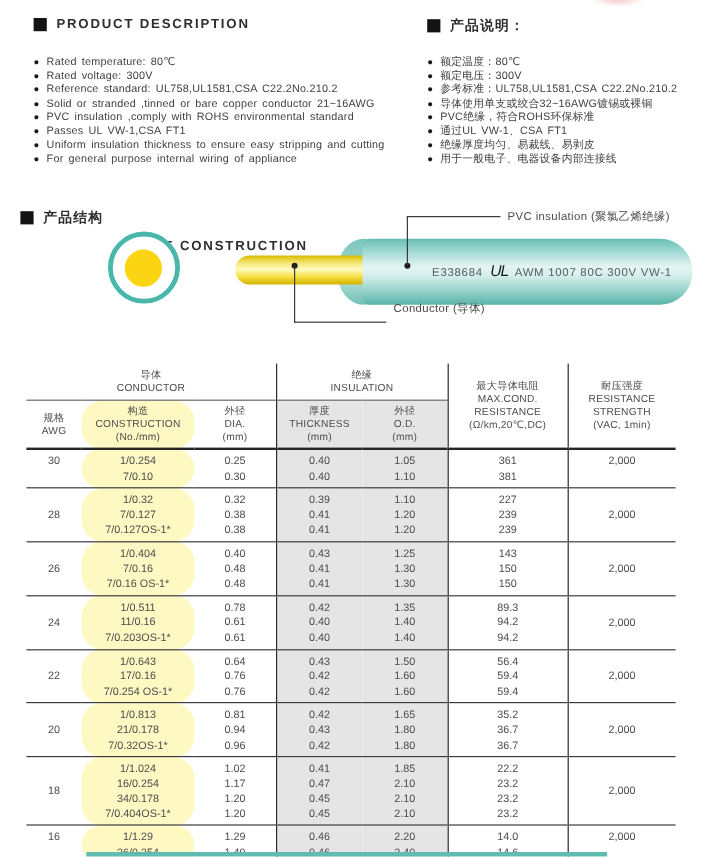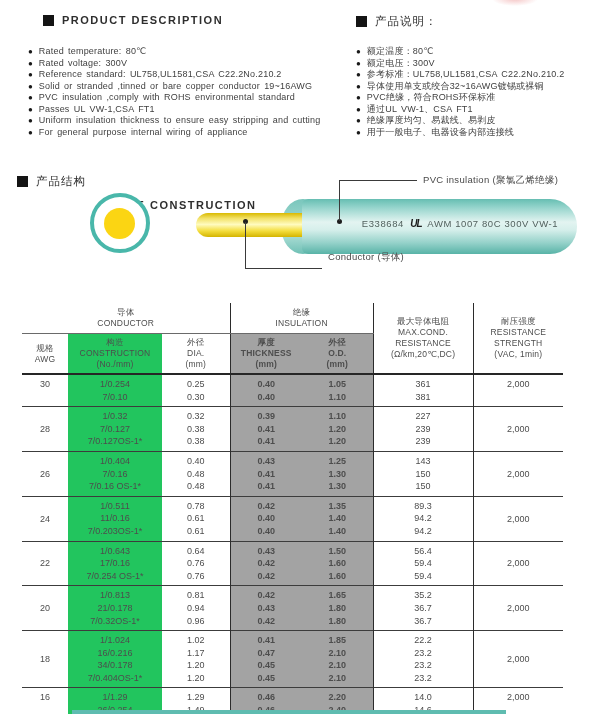--- a/index.html
+++ b/index.html
@@ -3,91 +3,91 @@
 <meta charset="utf-8">
 <style>
   html,body{margin:0;padding:0;background:#fff;}
   .page{position:relative;width:603px;height:714px;background:#fff;overflow:hidden;
         font-family:"Liberation Sans","DejaVu Sans",sans-serif;color:#4d4d4d;}
 
   
   .sec-hdr{position:absolute;display:flex;align-items:center;gap:8px;}
   .sq{width:11px;height:11px;background:#141414;flex:0 0 auto;}
   .sec-hdr .t-en{font-size:11px;font-weight:bold;letter-spacing:1.5px;color:#2e2e2e;}
-  .sec-hdr .t-zh{font-size:11.5px;font-weight:normal;color:#2e2e2e;letter-spacing:1px;}
+  .sec-hdr .t-zh{font-size:11.5px;font-weight:bold;color:#2e2e2e;letter-spacing:1px;}
 
   
   .desc-list{position:absolute;}
   .li{display:flex;align-items:flex-start;height:11.5px;line-height:11.5px;white-space:nowrap;}
   .blt{font-size:8px;margin-right:6px;color:#191919;line-height:11.5px;}
   .li .t{font-size:9px;color:#3f3f3f;letter-spacing:.2px;word-spacing:1.5px;line-height:11.5px;}
 
   
   .abs{position:absolute;}
   .x-ring{left:90px;top:193px;width:52px;height:52px;border:4px solid #49b7aa;border-radius:50%;background:#fff;}
   .x-core{left:104px;top:208px;width:31px;height:31px;border-radius:50%;background:#fbd513;}
   .sleeve-face{left:281px;top:199px;width:44px;height:55px;border-radius:50%;
       background:linear-gradient(180deg,#79c6bc 0%,#9fd8d0 45%,#b5e2da 60%,#6fc0b5 100%);}
   .rod{left:196px;top:213px;width:112px;height:24px;border-radius:12px 0 0 12px;
       background:linear-gradient(180deg,#d9b900 0%,#f2e166 22%,#fffbbf 48%,#f3dd3c 75%,#d4b400 100%);}
   .sleeve-body{left:302px;top:199px;width:275px;height:55px;border-radius:6px 27px 27px 6px;
       background:linear-gradient(180deg,#66beb2 0%,#97d5cd 16%,#e3f4f1 42%,#d6efeb 56%,#94d1c9 80%,#58b3a7 100%);}
   .sleeve-print{left:340px;top:218px;width:240px;text-align:center;font-size:9.5px;
       letter-spacing:.6px;color:#52615e;white-space:nowrap;}
-  .ul-mark{font-weight:700;font-style:italic;font-size:10px;letter-spacing:-1px;color:#1b1b1b;margin:0 3px;}
+  .ul-mark{font-weight:400;font-style:italic;font-size:13px;letter-spacing:-1px;color:#1b1b1b;margin:0 3px;}
   .dot{width:5px;height:5px;border-radius:50%;background:#1e1e1e;}
   .cl-v{width:1.3px;background:#3a3a3a;}
   .cl-h{height:1.3px;background:#3a3a3a;}
   .cl-label{font-size:9.5px;color:#4a4a4a;letter-spacing:.3px;white-space:nowrap;}
 
   
   .spec-table{position:absolute;left:22px;top:303px;width:541px;border-collapse:collapse;
       table-layout:fixed;text-align:center;font-size:9px;color:#4d4d4d;}
   .spec-table td{padding:3px 0;vertical-align:middle;}
   .hln{line-height:11px;font-size:8.5px;letter-spacing:.2px;white-space:nowrap;}
   .ln{height:12.6px;line-height:12.6px;white-space:nowrap;}
   thead td.grp{height:24px;border-bottom:1px solid #6a6a6a;}
   thead td.span2{border-bottom:2.2px solid #262626;text-align:center;}
   thead tr.sub td{border-bottom:2.2px solid #262626;}
   .v-r{border-right:1.8px solid #2b2b2b;}
-  .bg-y{background:#22c55e;}
-  .bg-b{background:#a3a3a3;font-weight:bold;}
+  .bg-y{background:#fef9c3;border-radius:17px;}
+  .bg-b{background:#e5e5e5;}
   tbody tr{border-top:1.6px solid #3c3c3c;}
   tbody td.va-top{vertical-align:top;padding-top:4px;}
   .teal-bar{left:72px;top:710px;width:434px;height:4px;background:#5fbcb0;}
   .stamp{left:492px;top:-8px;width:46px;height:14px;border-radius:50%;
       background:radial-gradient(closest-side,#e0535355,#e0535300);}
 </style>
 </head>
 <body>
 
 <div class="page">
 
   <div class="abs stamp"></div>
 
-  <div class="sec-hdr" style="left:43px;top:14px;">
+  <div class="sec-hdr" style="left:28px;top:14px;">
     <span class="sq"></span>
     <span class="t-en">PRODUCT DESCRIPTION</span>
   </div>
   <div class="desc-list" style="left:28px;top:46px;">
       <div class="li">
         <span class="blt">●</span>
         <span class="t">Rated temperature: 80℃</span>
       </div>
       <div class="li">
         <span class="blt">●</span>
         <span class="t">Rated voltage: 300V</span>
       </div>
       <div class="li">
         <span class="blt">●</span>
         <span class="t">Reference standard: UL758,UL1581,CSA C22.2No.210.2</span>
       </div>
       <div class="li">
         <span class="blt">●</span>
-        <span class="t">Solid or stranded ,tinned or bare copper conductor 19~16AWG</span>
+        <span class="t">Solid or stranded ,tinned or bare copper conductor 21~16AWG</span>
       </div>
       <div class="li">
         <span class="blt">●</span>
         <span class="t">PVC insulation ,comply with ROHS environmental standard</span>
       </div>
       <div class="li">
         <span class="blt">●</span>
         <span class="t">Passes UL VW-1,CSA FT1</span>
       </div>
       <div class="li">
@@ -394,21 +394,21 @@
             <div class="ln">35.2</div>
             <div class="ln">36.7</div>
             <div class="ln">36.7</div>
           </td>
           <td class="c-die">2,000</td>
         </tr>
         <tr>
           <td class="c-awg">18</td>
           <td class="bg-y">
             <div class="ln">1/1.024</div>
-            <div class="ln">16/0.216</div>
+            <div class="ln">16/0.254</div>
             <div class="ln">34/0.178</div>
             <div class="ln">7/0.404OS-1*</div>
           </td>
           <td class="v-r">
             <div class="ln">1.02</div>
             <div class="ln">1.17</div>
             <div class="ln">1.20</div>
             <div class="ln">1.20</div>
           </td>
           <td class="bg-b">

